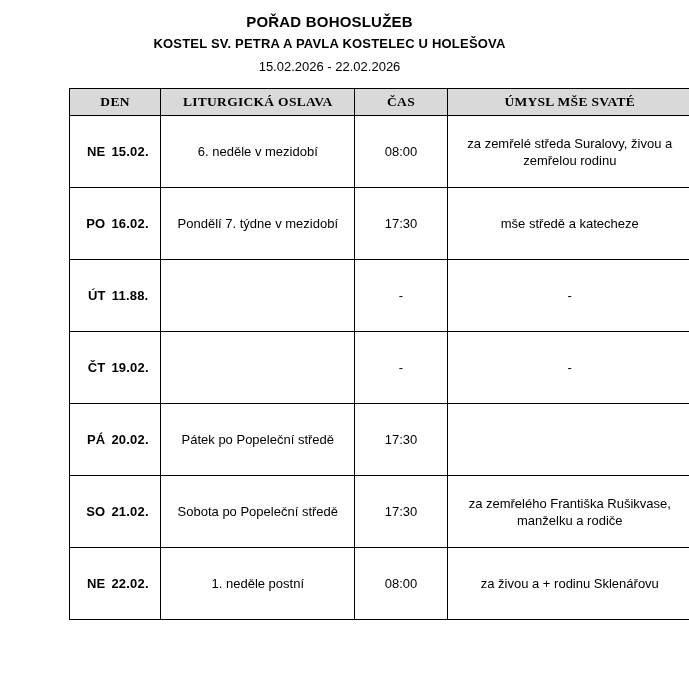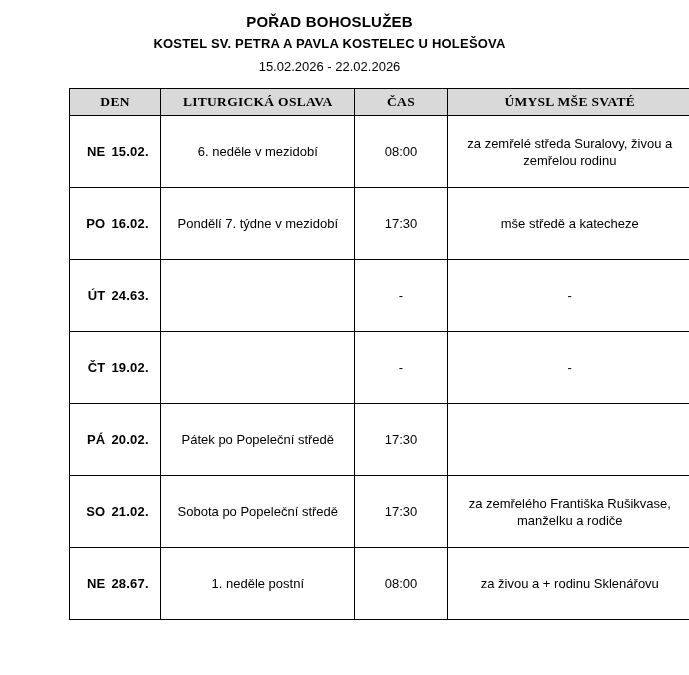--- a/index.html
+++ b/index.html
@@ -137,21 +137,21 @@
             <td class="cas">08:00</td>
             <td class="umysl">za zemřelé středa Suralovy, živou a zemřelou rodinu</td>
           </tr>
           <tr>
             <td class="day"><span class="dayname">PO</span><span class="daydate">16.02.</span></td>
             <td class="lit">Pondělí 7. týdne v mezidobí</td>
             <td class="cas">17:30</td>
             <td class="umysl">mše středě a katecheze</td>
           </tr>
           <tr>
-            <td class="day"><span class="dayname">ÚT</span><span class="daydate">24.63.</span></td>
+            <td class="day"><span class="dayname">ÚT</span><span class="daydate">11.88.</span></td>
             <td class="lit"></td>
             <td class="cas">-</td>
             <td class="umysl">-</td>
           </tr>
           <tr>
             <td class="day"><span class="dayname">ČT</span><span class="daydate">19.02.</span></td>
             <td class="lit"></td>
             <td class="cas">-</td>
             <td class="umysl">-</td>
           </tr>
@@ -161,21 +161,21 @@
             <td class="cas">17:30</td>
             <td class="umysl"></td>
           </tr>
           <tr>
             <td class="day"><span class="dayname">SO</span><span class="daydate">21.02.</span></td>
             <td class="lit">Sobota po Popeleční středě</td>
             <td class="cas">17:30</td>
             <td class="umysl">za zemřelého Františka Rušikvase, manželku a rodiče</td>
           </tr>
           <tr>
-            <td class="day"><span class="dayname">NE</span><span class="daydate">28.67.</span></td>
+            <td class="day"><span class="dayname">NE</span><span class="daydate">22.02.</span></td>
             <td class="lit">1. neděle postní</td>
             <td class="cas">08:00</td>
             <td class="umysl">za živou a + rodinu Sklenářovu</td>
           </tr>
         </tbody>
     </table>
   </div>
 
 </div>
 

